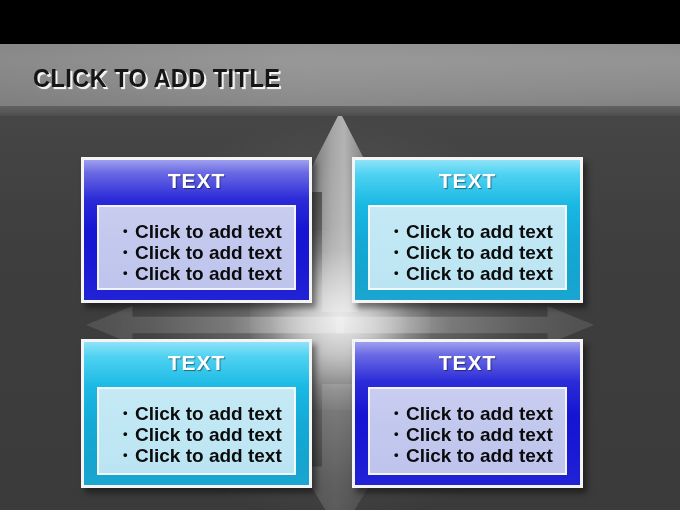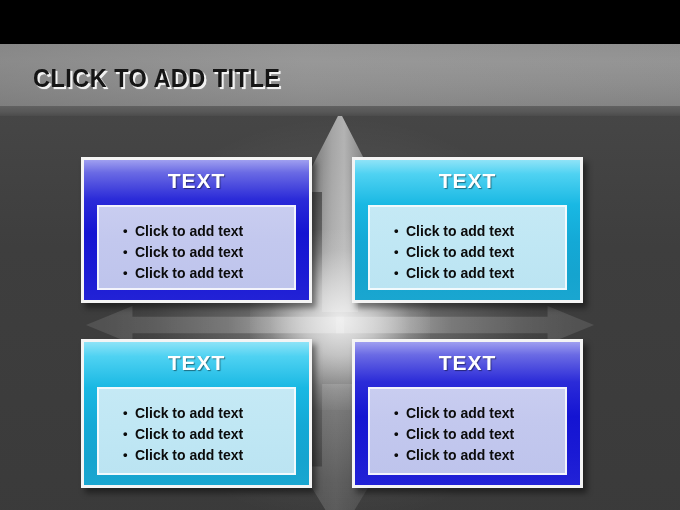--- a/index.html
+++ b/index.html
@@ -140,21 +140,21 @@
 
   .bullet-list {
     margin: 0;
     padding: 14px 0 0 0;
     list-style: none;
     text-align: left;
   }
   .bullet-list li {
     position: relative;
     padding-left: 36px;
-    font-size: 14px;
+    font-size: 19px;
     font-weight: bold;
     color: #0b0b0b;
     line-height: 21px;
     white-space: nowrap;
   }
   .bullet-list li::before {
     content: "\2022";
     position: absolute;
     left: 24px;
     top: -1px;

